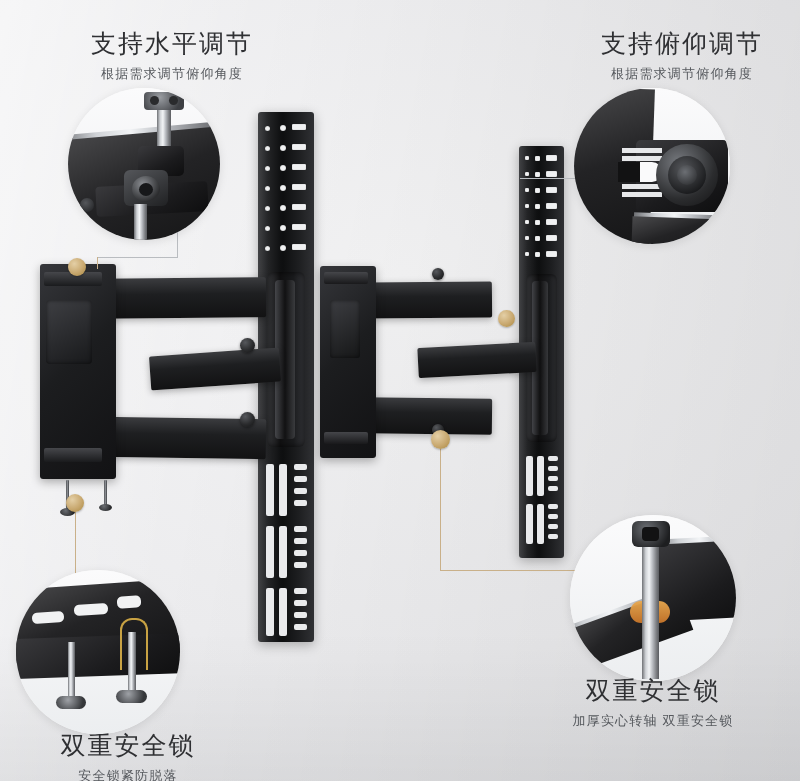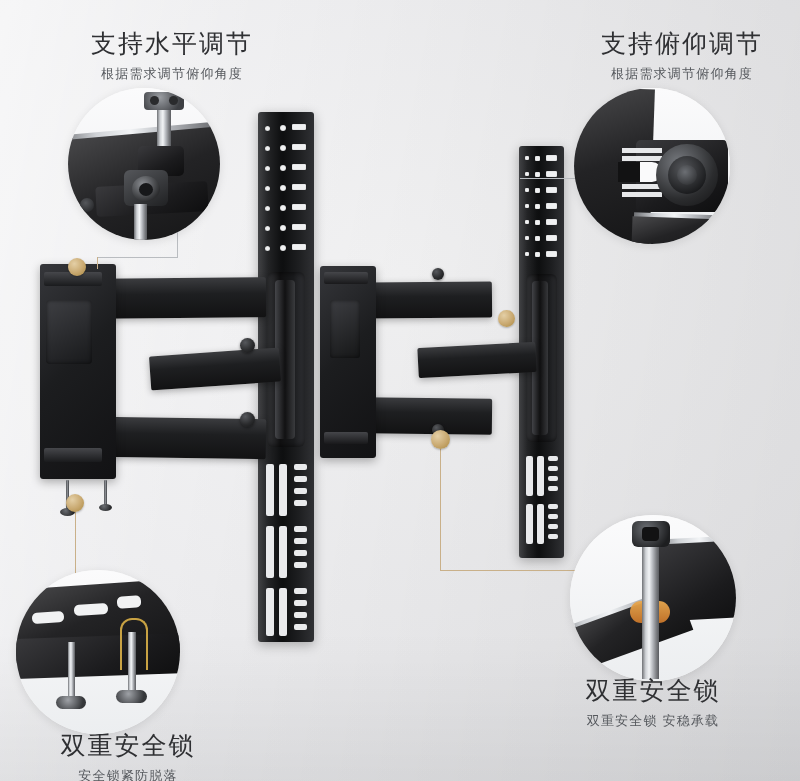--- a/index.html
+++ b/index.html
@@ -333,15 +333,15 @@
     <div class="subtitle">根据需求调节俯仰角度</div>
   </div>
 
   <div class="callout" style="left:-2px;top:730px;">
     <div class="title">双重安全锁</div>
     <div class="subtitle">安全锁紧防脱落</div>
   </div>
 
   <div class="callout" style="left:523px;top:675px;">
     <div class="title">双重安全锁</div>
-    <div class="subtitle">双重安全锁 安稳承载</div>
+    <div class="subtitle">加厚实心转轴 双重安全锁</div>
   </div>
 </div>
 
 </body></html>

